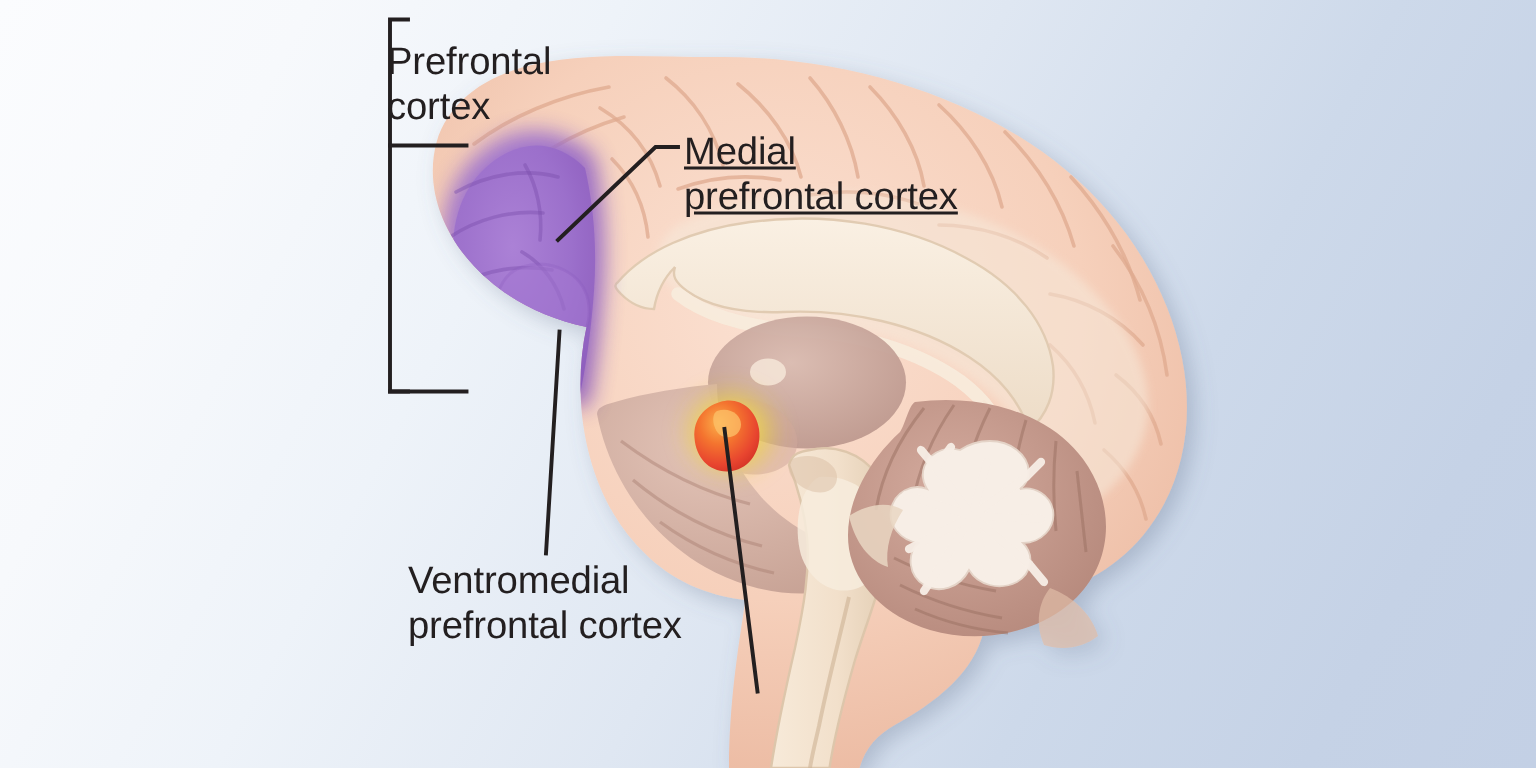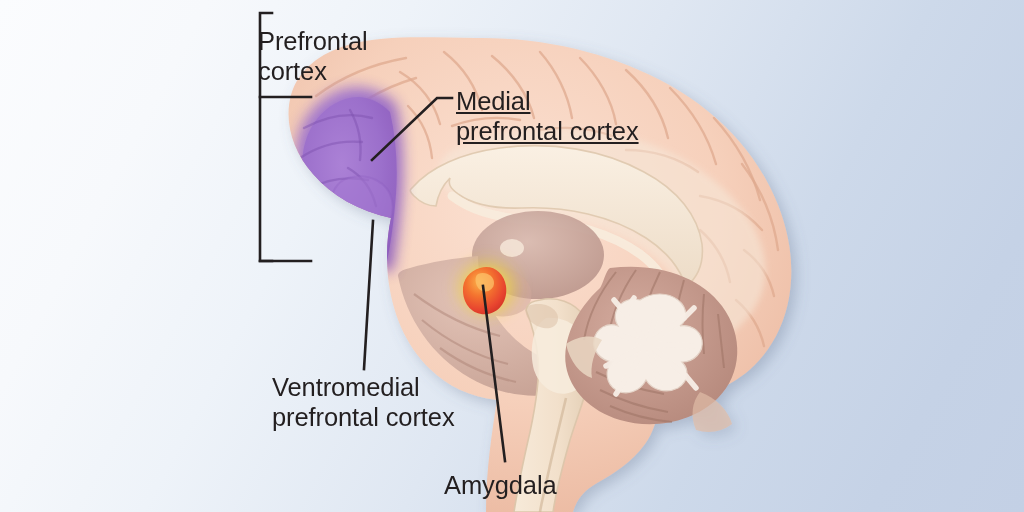--- a/index.html
+++ b/index.html
@@ -274,15 +274,14 @@
 
   <div class="lbl" id="lbl-pfc">Prefrontal
 cortex</div>
 
   <div class="lbl" id="lbl-mpfc">Medial
 prefrontal cortex</div>
 
   <div class="lbl" id="lbl-vmpfc">Ventromedial
 prefrontal cortex</div>
 
-  <div class="lbl" id="lbl-amyg">Amygdala</div>
 
 </div>
 
 </body></html>

